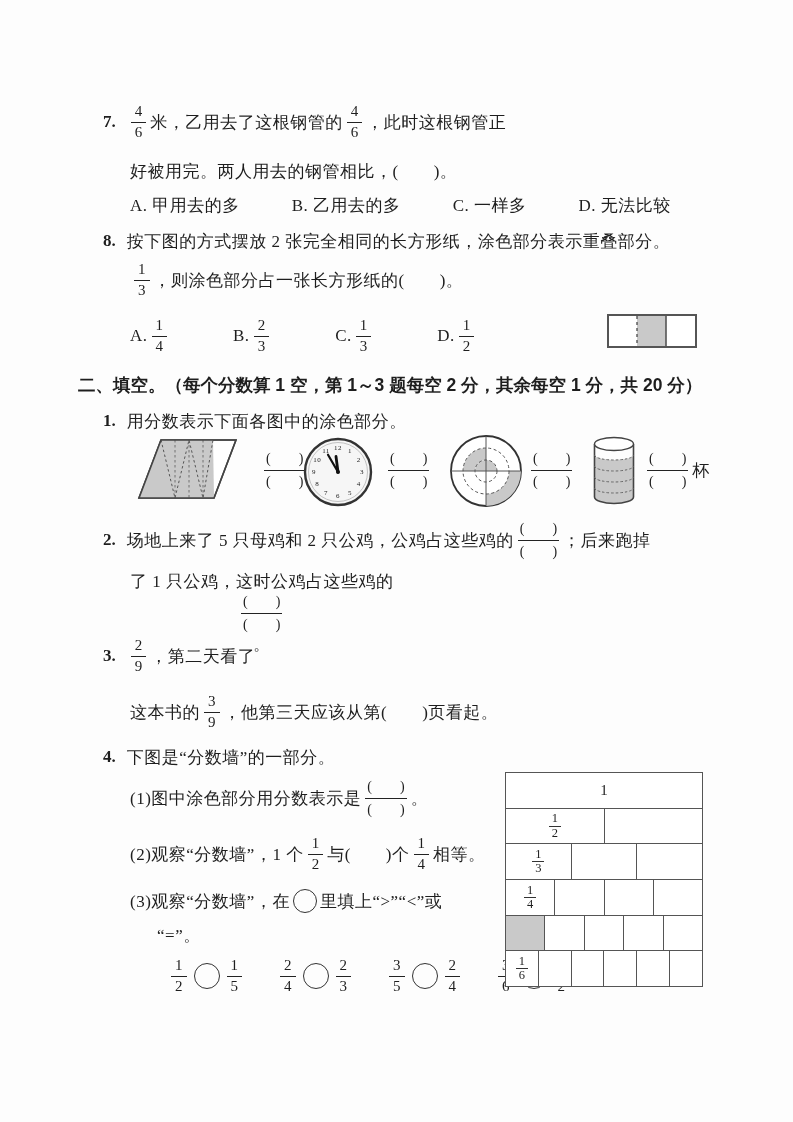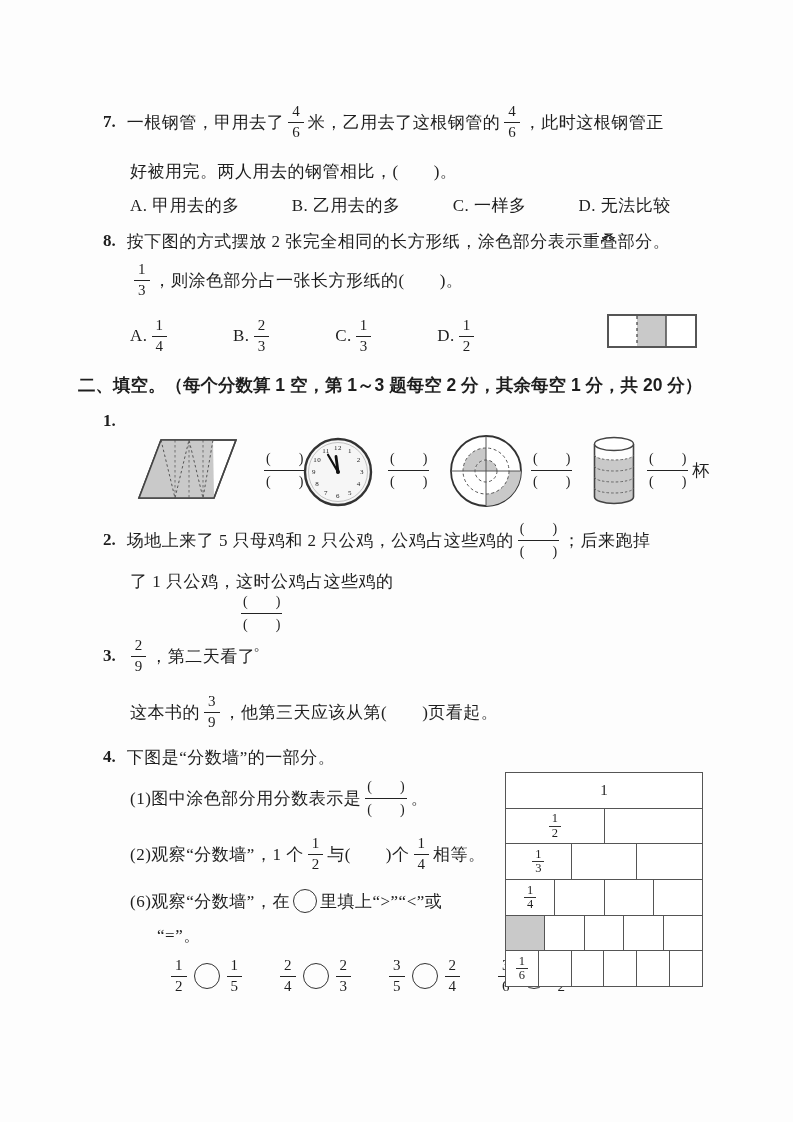--- a/index.html
+++ b/index.html
@@ -44,21 +44,20 @@
   .opt-gap7{gap:52px;}
   .opt-gap8{gap:62px;}
   .cmp-row{gap:30px;}
   .cmp-item{display:flex;align-items:center;}
 </style>
 </head>
 <body>
 
 <div class="line" style="left:103px;top:96px;height:52px;">
   <span class="qnum">7.</span>
-  <span>一根钢管，甲用去了</span>
   <span class="frac"><span class="fn">4</span><span class="fd">6</span></span>
   <span>米，乙用去了这根钢管的</span>
   <span class="frac"><span class="fn">4</span><span class="fd">6</span></span>
   <span>，此时这根钢管正</span>
 </div>
 <div class="line" style="left:130px;top:158px;height:26px;">
   <span>好被用完。两人用去的钢管相比，(　　)。</span>
 </div>
 <div class="line opt-gap7" style="left:130px;top:192px;height:26px;">
   <span>A. 甲用去的多</span>
@@ -100,20 +99,21 @@
   <line x1="30" y1="2" x2="30" y2="32" stroke="#555" stroke-width="1.4" stroke-dasharray="3,3"></line>
   <line x1="59" y1="1" x2="59" y2="33" stroke="#555" stroke-width="1.6"></line>
 </svg>
 
 <div class="line heading" style="left:78px;top:372px;height:26px;">
   <span>二、填空。（每个分数算 1 空，第 1～3 题每空 2 分，其余每空 1 分，共 20 分）</span>
 </div>
 
 <div class="line" style="left:103px;top:408px;height:26px;">
   <span class="qnum">1.</span>
+  <span>用分数表示下面各图中的涂色部分。</span>
 </div>
 
 <svg class="figure" style="left:137px;top:439px;" width="100" height="60" viewBox="0 0 100 60">
   <polygon points="24,1 99,1 77,59 2,59" fill="#ffffff" stroke="#444" stroke-width="1.6"></polygon>
   <polygon points="24,1 76,1 77,59 2,59" fill="#c9c9c9" stroke="none"></polygon>
   <polyline points="24,1 38,59 52,1 66,59 76,1" fill="none" stroke="#555" stroke-width="1" stroke-dasharray="2.5,2.5"></polyline>
   <line x1="38" y1="1" x2="38" y2="59" stroke="#666" stroke-width="0.9" stroke-dasharray="2.5,2.5"></line>
   <line x1="52" y1="1" x2="52" y2="59" stroke="#666" stroke-width="0.9" stroke-dasharray="2.5,2.5"></line>
   <line x1="66" y1="1" x2="66" y2="59" stroke="#666" stroke-width="0.9" stroke-dasharray="2.5,2.5"></line>
   <polygon points="24,1 99,1 77,59 2,59" fill="none" stroke="#444" stroke-width="1.6"></polygon>
@@ -208,21 +208,21 @@
   <span>。</span>
 </div>
 <div class="line" style="left:130px;top:828px;height:52px;justify-content:flex-end;">
   <span>(2)观察“分数墙”，1 个</span>
   <span class="frac"><span class="fn">1</span><span class="fd">2</span></span>
   <span>与(　　)个</span>
   <span class="frac"><span class="fn">1</span><span class="fd">4</span></span>
   <span>相等。</span>
 </div>
 <div class="line" style="left:130px;top:886px;height:30px;">
-  <span>(6)观察“分数墙”，在</span>
+  <span>(3)观察“分数墙”，在</span>
   <span class="small-circle"></span>
   <span>里填上“&gt;”“&lt;”或</span>
 </div>
 <div class="line" style="left:157px;top:922px;height:26px;">
   <span>“=”。</span>
 </div>
 
 <div class="line cmp-row" style="left:167px;top:950px;height:52px;">
   <span class="cmp-item">
     <span class="frac"><span class="fn">1</span><span class="fd">2</span></span>

